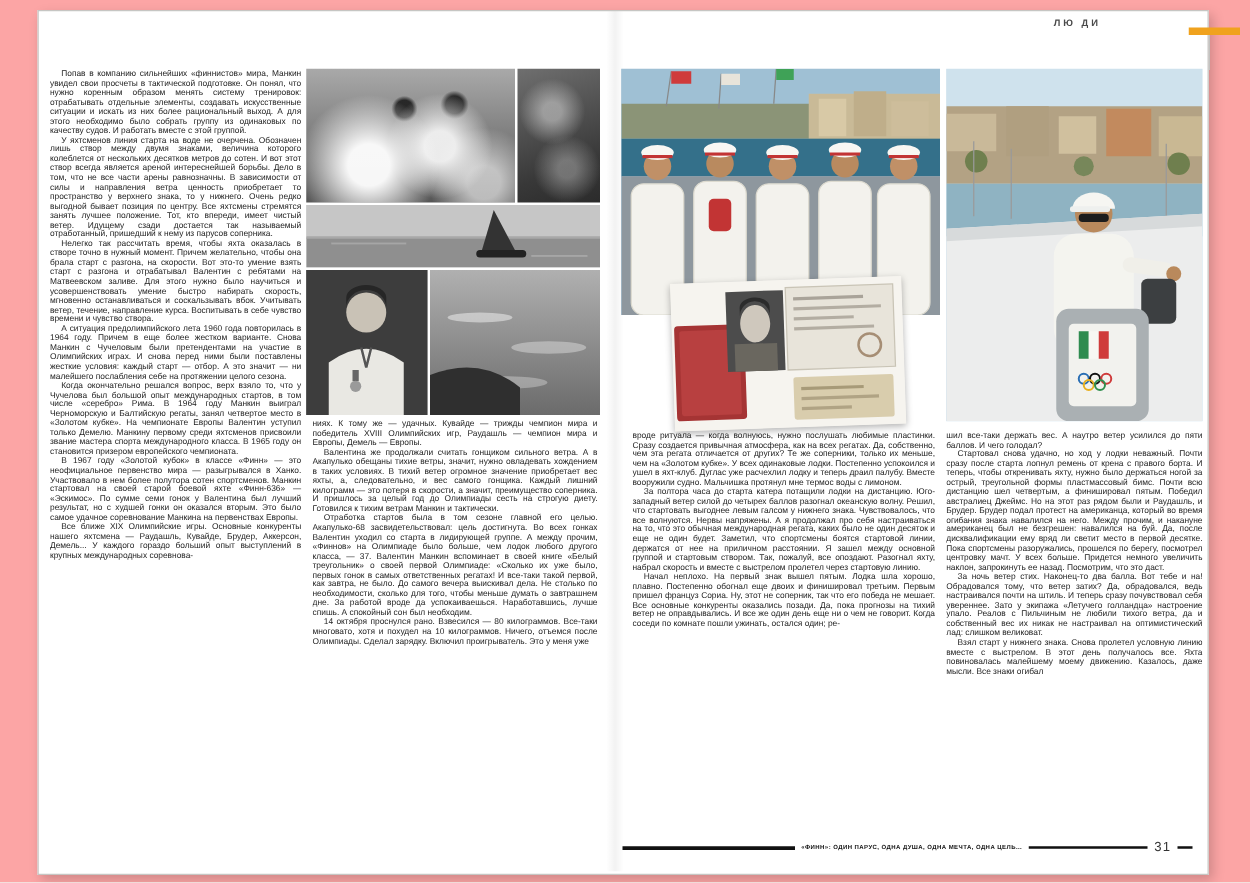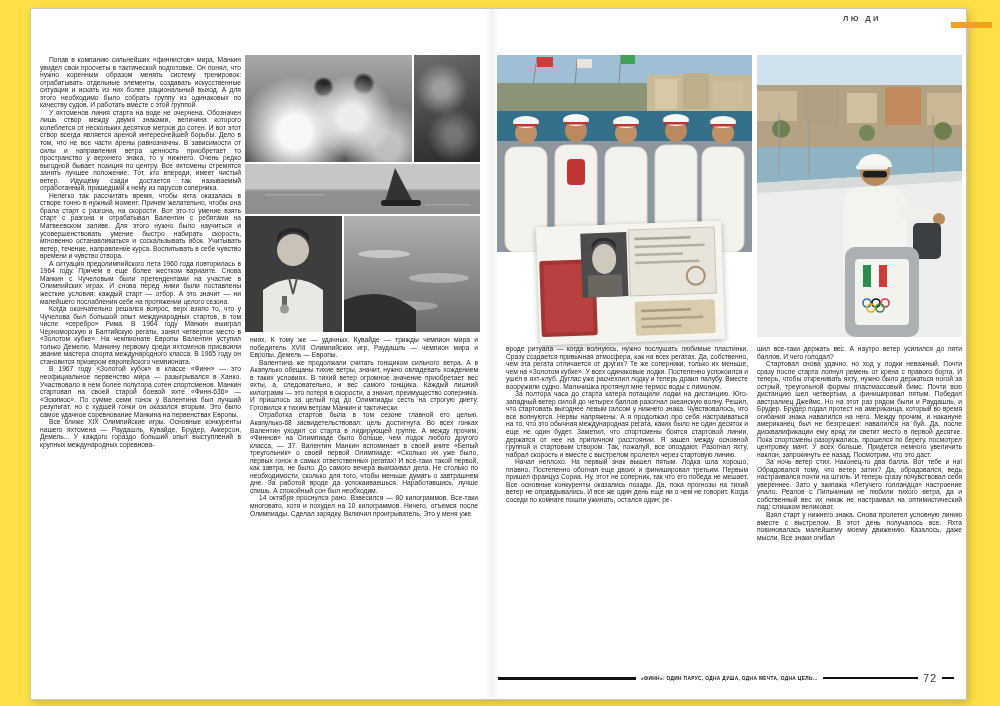--- a/index.html
+++ b/index.html
@@ -1,16 +1,16 @@
 <!DOCTYPE html>
 <html><head>
 <meta charset="utf-8">
 <style>
   html,body{margin:0;padding:0;background:#ededEA;font-family:"Liberation Sans",sans-serif;}
-  #canvas{position:relative;width:1000px;height:706px;background:#fde047;overflow:hidden;}
+  #canvas{position:relative;width:1000px;height:706px;background:#fca5a5;overflow:hidden;}
   .spread{position:absolute;left:30px;top:8px;width:935px;height:690px;background:#ffffff;
           border:1px solid #c6c6c3;box-shadow:3px 4px 9px rgba(0,0,0,.18);}
   .gutter{position:absolute;left:485px;top:9px;width:14px;height:688px;
           background:linear-gradient(to right,rgba(0,0,0,0),rgba(0,0,0,.05) 50%,rgba(0,0,0,0));}
   .section-label{position:absolute;left:843px;top:14px;font-size:7.5px;font-weight:bold;
           letter-spacing:2.4px;color:#4a4a4a;}
   .tab{position:absolute;left:951px;top:22px;width:41px;height:6px;background:#F0A21E;}
   .tabline{position:absolute;left:967px;top:28px;width:1px;height:28px;background:#c2c2c0;}
 
   .textcol{position:absolute;font-size:6.7px;line-height:7.55px;color:#1d1d1d;
@@ -241,16 +241,16 @@
       <p>Стартовал снова удачно, но ход у лодки неважный. Почти сразу после старта лопнул ремень от крена с правого борта. И теперь, чтобы откренивать яхту, нужно было держаться ногой за острый, треугольной формы пластмассовый бимс. Почти всю дистанцию шел четвертым, а финишировал пятым. Победил австралиец Джеймс. Но на этот раз рядом были и Раудашль, и Брудер. Брудер подал протест на американца, который во время огибания знака навалился на него. Между прочим, и накануне американец был не безгрешен: навалился на буй. Да, после дисквалификации ему вряд ли светит место в первой десятке. Пока спортсмены разоружались, прошелся по берегу, посмотрел центровку мачт. У всех больше. Придется немного увеличить наклон, запрокинуть ее назад. Посмотрим, что это даст.</p>
       <p>За ночь ветер стих. Наконец-то два балла. Вот тебе и на! Обрадовался тому, что ветер затих? Да, обрадовался, ведь настраивался почти на штиль. И теперь сразу почувствовал себя увереннее. Зато у экипажа «Летучего голландца» настроение упало. Реалов с Пильчиным не любили тихого ветра, да и собственный вес их никак не настраивал на оптимистический лад: слишком великоват.</p>
       <p>Взял старт у нижнего знака. Снова пролетел условную линию вместе с выстрелом. В этот день получалось все. Яхта повиновалась малейшему моему движению. Казалось, даже мысли. Все знаки огибал</p>
     </div>
 
 
   <div class="footer" id="footer-right">
     <span class="rule" style="width:138px;height:3px;"></span>
     <span class="ftext">«ФИНН»: ОДИН ПАРУС, ОДНА ДУША, ОДНА МЕЧТА, ОДНА ЦЕЛЬ...</span>
     <span class="rule" style="flex:1;height:2px;"></span>
-    <span class="pnum">72</span>
+    <span class="pnum">31</span>
     <span class="rule" style="width:12px;height:2px;"></span>
   </div>
 </div>
 
 </body></html>

